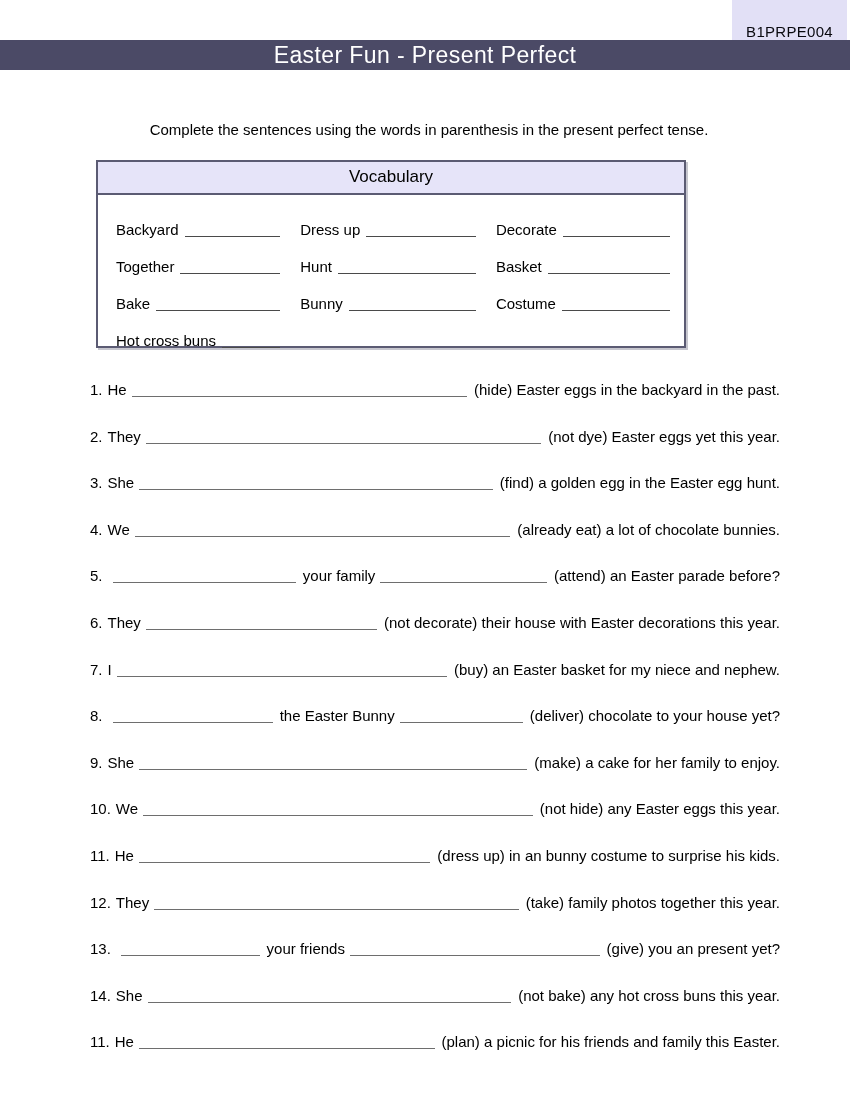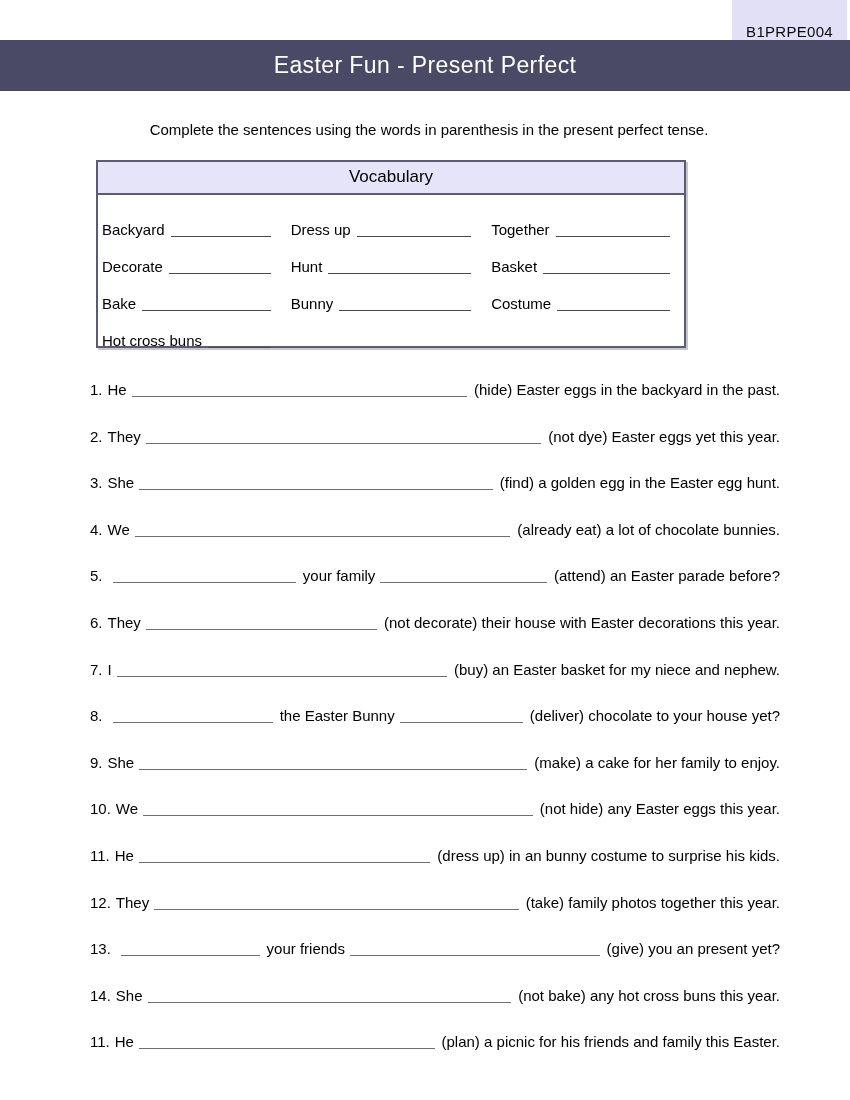--- a/index.html
+++ b/index.html
@@ -20,21 +20,21 @@
     padding: 23px 14px 8px 14px;
     font-size: 15px;
     color: #09090f;
     letter-spacing: 0.3px;
   }
   .titlebar {
     position: absolute;
     top: 40px;
     left: 0;
     width: 850px;
-    height: 51px;
+    height: 30px;
     background: var(--header-bar, #4B4A66);
     color: #ffffff;
     display: flex;
     align-items: center;
     justify-content: center;
     font-size: 23px;
     letter-spacing: 0.4px;
   }
   .instructions {
     position: absolute;
@@ -60,21 +60,21 @@
     background: var(--vocab-header-bg, #E6E4F9);
     border-bottom: 2px solid var(--box-border, #5B5B73);
     text-align: center;
     font-size: 17px;
     padding: 5px 0 6px 0;
   }
   .vocab-grid {
     display: grid;
     grid-template-columns: 1fr 1.07fr 1.06fr;
     column-gap: 20px;
-    padding: 6px 14px 0 4px;
+    padding: 6px 14px 0 18px;
   }
   .vcell {
     display: flex;
     align-items: flex-end;
     height: 37px;
     font-size: 15px;
   }
   .vlabel { white-space: pre; }
   .vblank {
     flex: 1;
@@ -123,25 +123,25 @@
     <div class="vocab-grid">
         <div class="vcell">
           <span class="vlabel">Backyard</span>
           <span class="vblank"></span>
         </div>
         <div class="vcell">
           <span class="vlabel">Dress up</span>
           <span class="vblank"></span>
         </div>
         <div class="vcell">
-          <span class="vlabel">Together</span>
+          <span class="vlabel">Decorate</span>
           <span class="vblank"></span>
         </div>
         <div class="vcell">
-          <span class="vlabel">Decorate</span>
+          <span class="vlabel">Together</span>
           <span class="vblank"></span>
         </div>
         <div class="vcell">
           <span class="vlabel">Hunt</span>
           <span class="vblank"></span>
         </div>
         <div class="vcell">
           <span class="vlabel">Basket</span>
           <span class="vblank"></span>
         </div>

